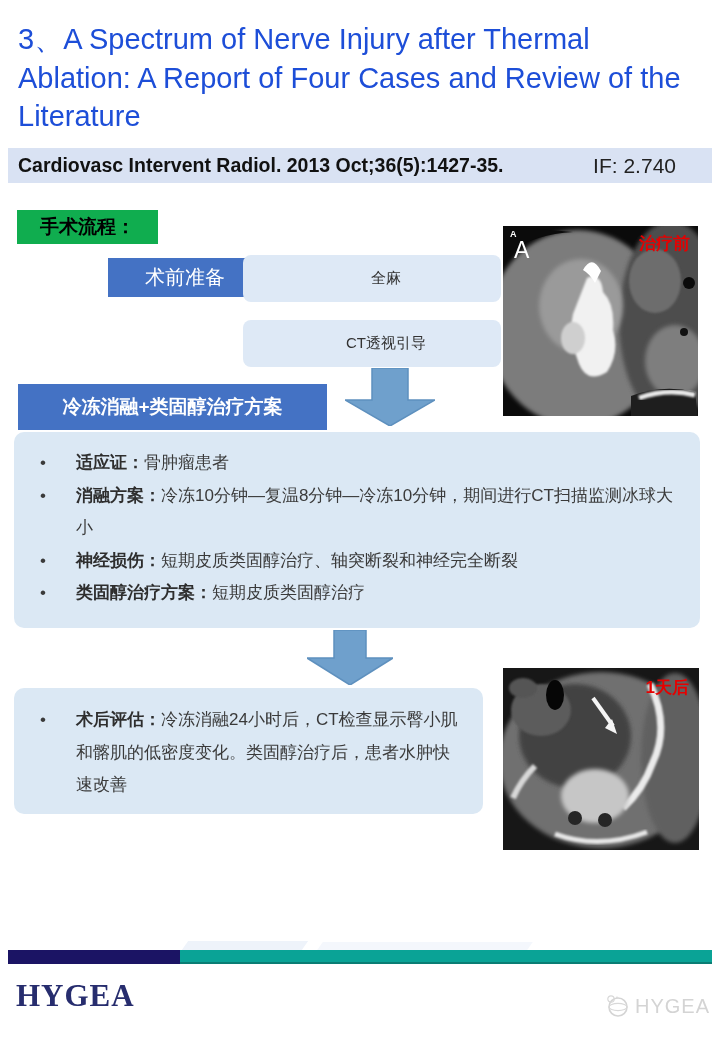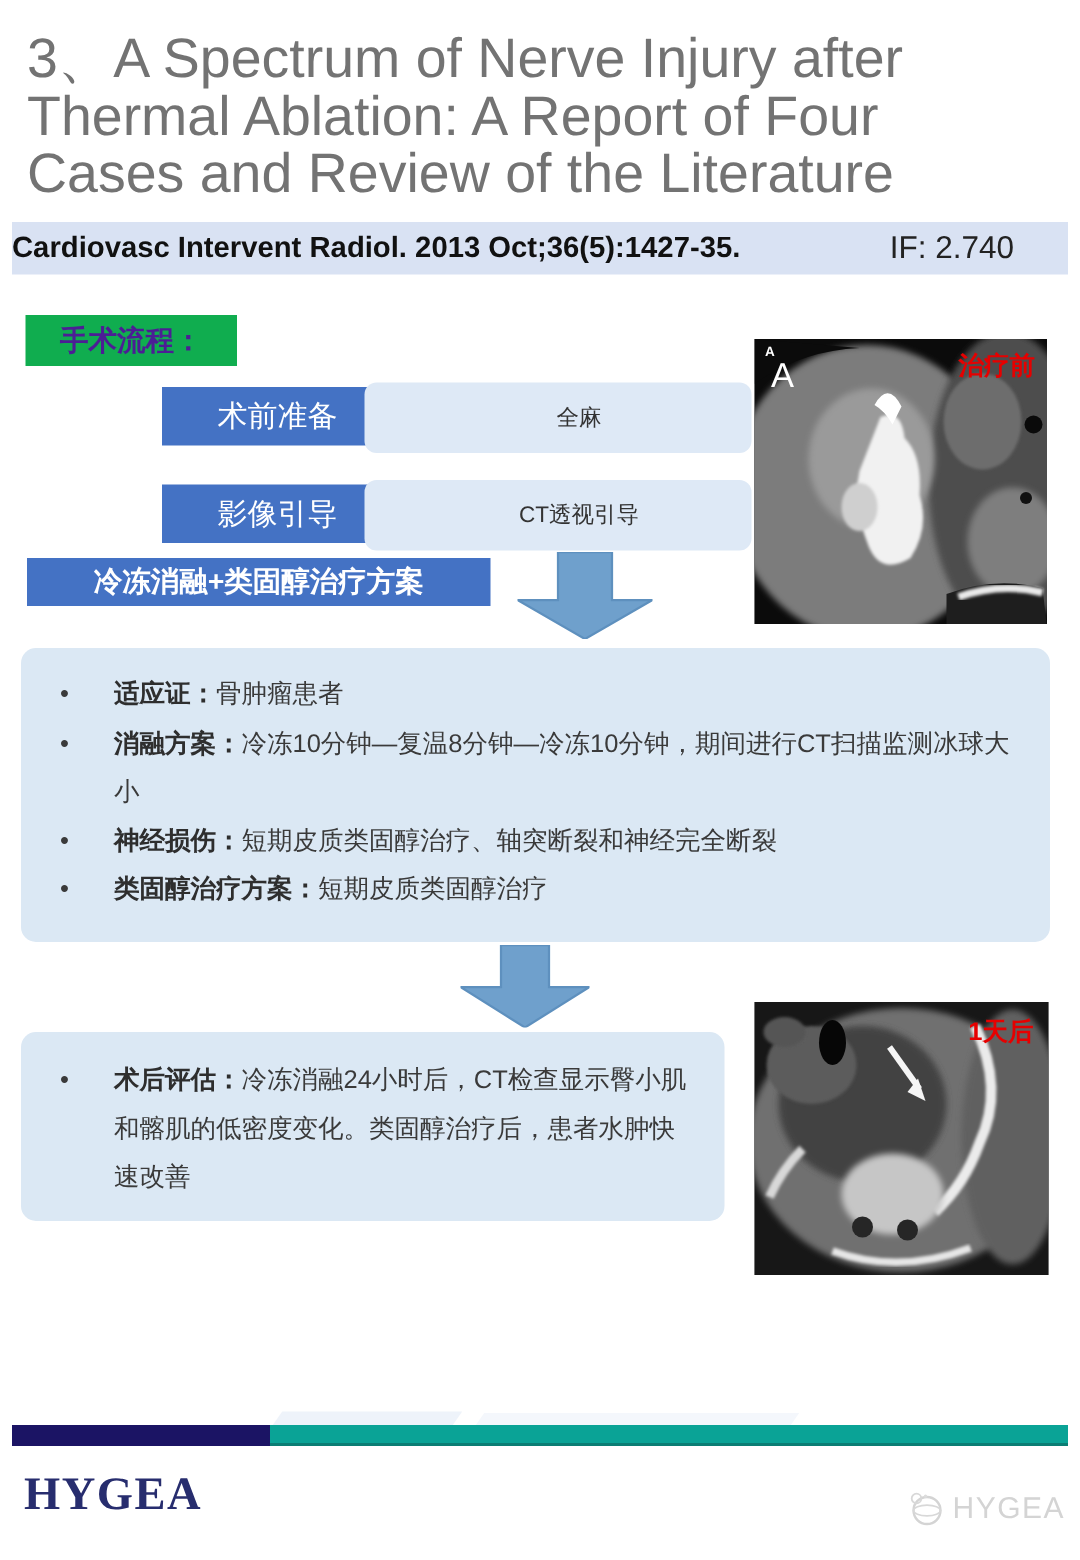--- a/index.html
+++ b/index.html
@@ -5,54 +5,54 @@
   html,body{margin:0;padding:0;background:#888;}
   .slide{
     position:relative;width:720px;height:1040px;background:#ffffff;
     font-family:"Liberation Sans",sans-serif;overflow:hidden;margin:0 auto;
   }
   .abs{position:absolute;}
 
   
   .title{
     left:18px;top:20px;width:676px;
-    font-size:37px;line-height:38.5px;color:#737373;letter-spacing:0px;
+    font-size:29px;line-height:38.5px;color:#1d4ed8;letter-spacing:0px;
   }
 
   
   .citation-bar{
     left:8px;top:148px;width:704px;height:35px;background:#D9E2F3;
     display:flex;align-items:center;justify-content:space-between;
   }
-  .citation-text{font-weight:bold;font-size:19.5px;color:#111;padding-left:0;white-space:nowrap;}
+  .citation-text{font-weight:bold;font-size:19.5px;color:#111;padding-left:10px;white-space:nowrap;}
   .if-text{font-size:21px;color:#222;padding-right:36px;white-space:nowrap;}
 
   
   .green-tag{
-    left:17px;top:210px;width:141px;height:34px;background:#10AD4F;color:#4c1d95;
+    left:17px;top:210px;width:141px;height:34px;background:#10AD4F;color:#000000;
     font-weight:bold;font-size:19px;display:flex;align-items:center;justify-content:center;
   }
   .blue-tag{
     background:#4472C4;color:#fff;font-weight:normal;font-size:20px;
     display:flex;align-items:center;justify-content:center;width:154px;height:39px;
   }
   .blue-tag.t1{left:108px;top:258px;}
   .blue-tag.t2{left:108px;top:323px;}
   .light-box{
     background:#DEE9F6;border-radius:8px;width:230px;height:47px;
     display:flex;align-items:center;justify-content:center;font-size:15px;color:#333;padding-left:28px;
   }
   .light-box.b1{left:243px;top:255px;}
   .light-box.b2{left:243px;top:320px;}
 
   .section-header{
     background:#4472C4;color:#fff;font-weight:bold;font-size:19px;
     display:flex;align-items:center;
   }
-  .section-header.h1{left:18px;top:372px;width:309px;height:32px;justify-content:center;}
+  .section-header.h1{left:18px;top:384px;width:309px;height:46px;justify-content:center;}
   .section-header.h2{left:18px;top:637px;width:254px;height:38px;padding-left:12px;width:242px;}
 
   
   .panel{
     background:#DBE8F4;border-radius:10px;color:#3a3a3a;font-size:17px;
   }
   .panel.p1{left:14px;top:432px;width:686px;height:196px;padding:15px 24px 0 20px;box-sizing:border-box;}
   .panel.p2{left:14px;top:688px;width:469px;height:126px;padding:16px 18px 0 20px;box-sizing:border-box;}
   .bullet{display:flex;line-height:32.5px;}
   .bullet .dot{width:36px;flex:0 0 36px;text-align:left;padding-left:6px;}
@@ -97,21 +97,20 @@
   <div class="abs citation-bar">
     <span class="citation-text">Cardiovasc Intervent Radiol. 2013 Oct;36(5):1427-35.</span>
     <span class="if-text">IF: 2.740</span>
   </div>
 
   <div class="abs green-tag">手术流程：</div>
 
   <div class="abs blue-tag t1">术前准备</div>
   <div class="abs light-box b1">全麻</div>
 
-  <div class="abs blue-tag t2">影像引导</div>
   <div class="abs light-box b2">CT透视引导</div>
 
   <div class="abs section-header h1">冷冻消融+类固醇治疗方案</div>
   <svg class="abs arrow-svg" style="left:345px;top:368px;" width="90" height="58">
     <polygon points="27,0 63,0 63,32 90,32 45,58 0,32 27,32" fill="#6FA0CC" stroke="#5E90BE" stroke-width="1.5"></polygon>
   </svg>
 
   <div class="abs panel p1">
     <div class="bullet">
       <span class="dot">•</span>

